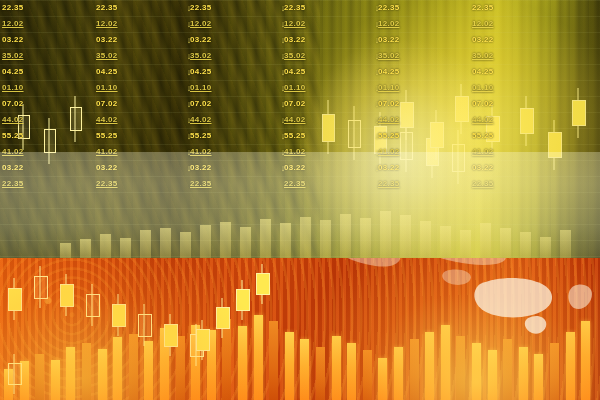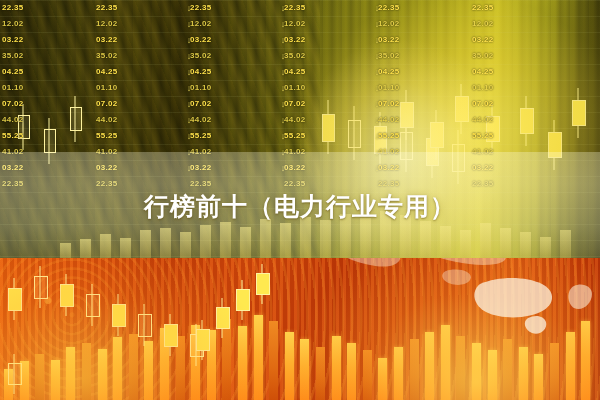--- a/index.html
+++ b/index.html
@@ -64,21 +64,21 @@
   }
 
   
   .qcol{position:absolute;top:0;width:74px;}
   .qrow{
     height:16px;line-height:16px;
     font-size:8px;font-weight:bold;letter-spacing:.3px;
     color:#ffe24a;text-shadow:0 0 2px rgba(0,0,0,.85);
     white-space:nowrap;
   }
-  .qrow.dim{color:#e8d34a;opacity:.92;}
+  .qrow.dim{color:#e8d34a;opacity:.92;text-decoration:underline;}
   .arrowcol{position:absolute;top:0;width:14px;}
   .arw{height:16px;line-height:16px;font-size:9px;color:#f2e05a;
        text-shadow:0 0 2px rgba(0,0,0,.8);text-align:center;opacity:.9;}
 
   
   .cs{position:absolute;}
   .cs .wick{position:absolute;left:50%;transform:translateX(-50%);width:1px;background:#fff6a0;}
   .cs .body{position:absolute;left:0;width:100%;border:1px solid #fff3a0;}
   .cs.fill .body{background:#ffe94f;}
   .cs.hollow .body{background:rgba(255,250,180,.10);}
@@ -479,16 +479,15 @@
         <path d="M150,44 C168,36 196,36 212,44 C224,50 226,62 214,70 C200,79 172,80 156,72 C144,66 140,52 150,44 Z"></path>
         <path d="M198,78 C206,74 214,76 216,82 C218,89 210,96 202,93 C195,90 192,82 198,78 Z"></path>
         <path d="M244,46 C252,42 262,46 262,54 C262,64 252,72 244,68 C237,64 236,50 244,46 Z" opacity="0.75"></path>
         <path d="M120,30 C134,28 144,34 140,40 C135,47 120,46 114,40 C110,35 113,31 120,30 Z" opacity="0.5"></path>
       </g>
     </svg>
   </div>
 
   <div id="titleBand"></div>
   <div id="titleWrap">
-    <div class="tline">行榜前十（电力行业专用）</div>
   </div>
 
 </div>
 
 </body></html>

